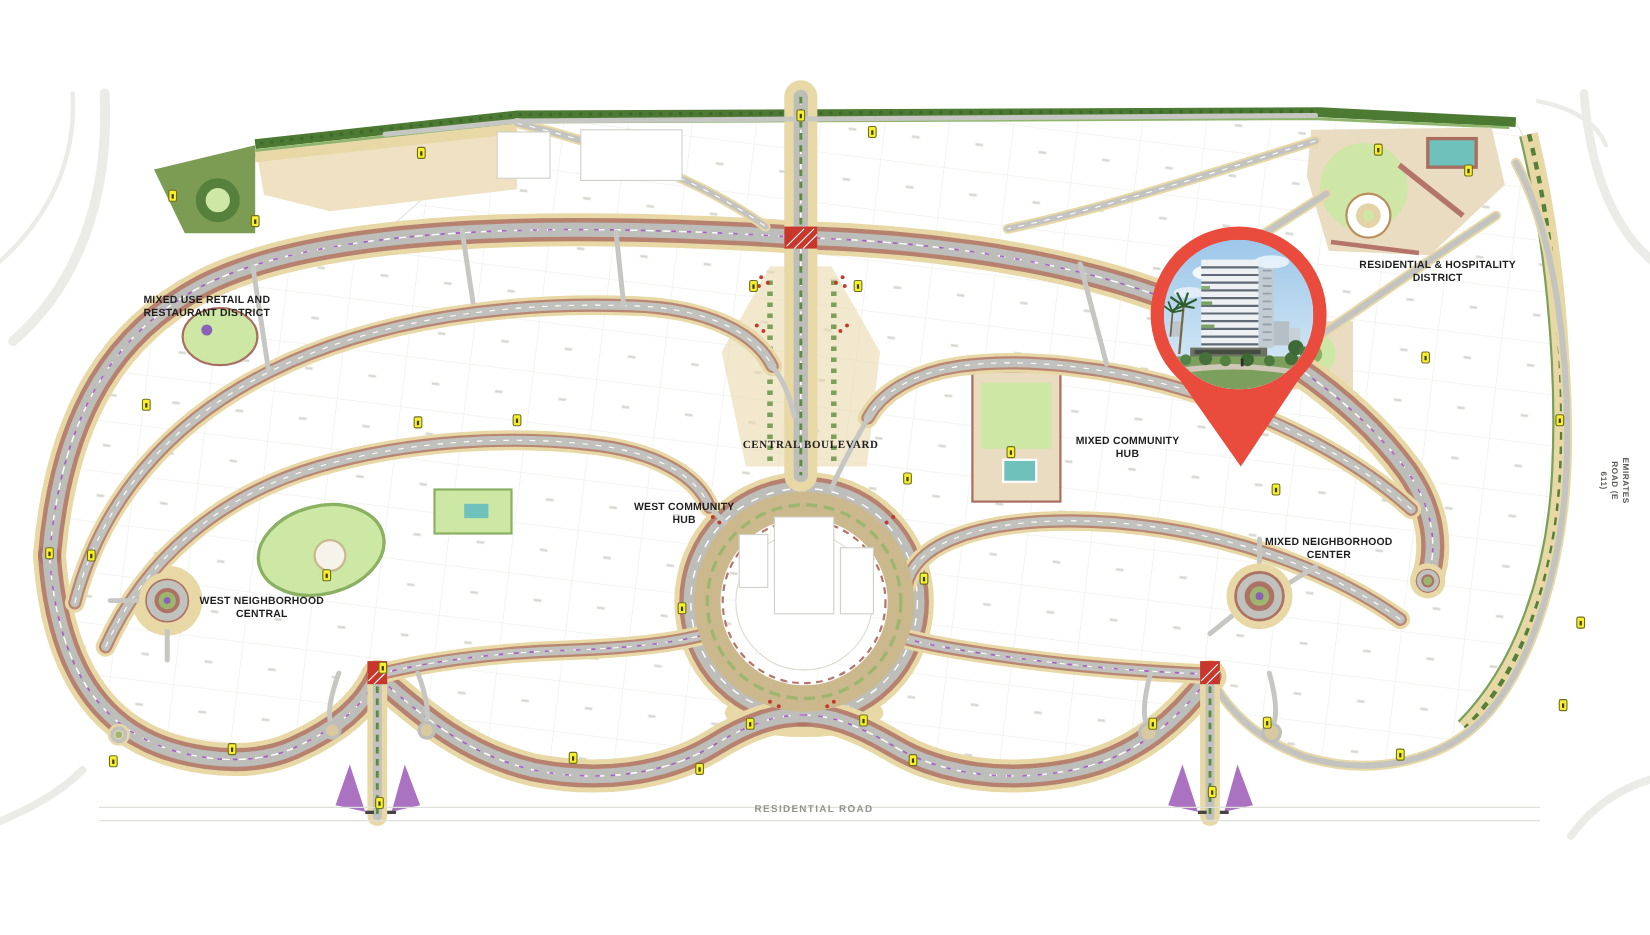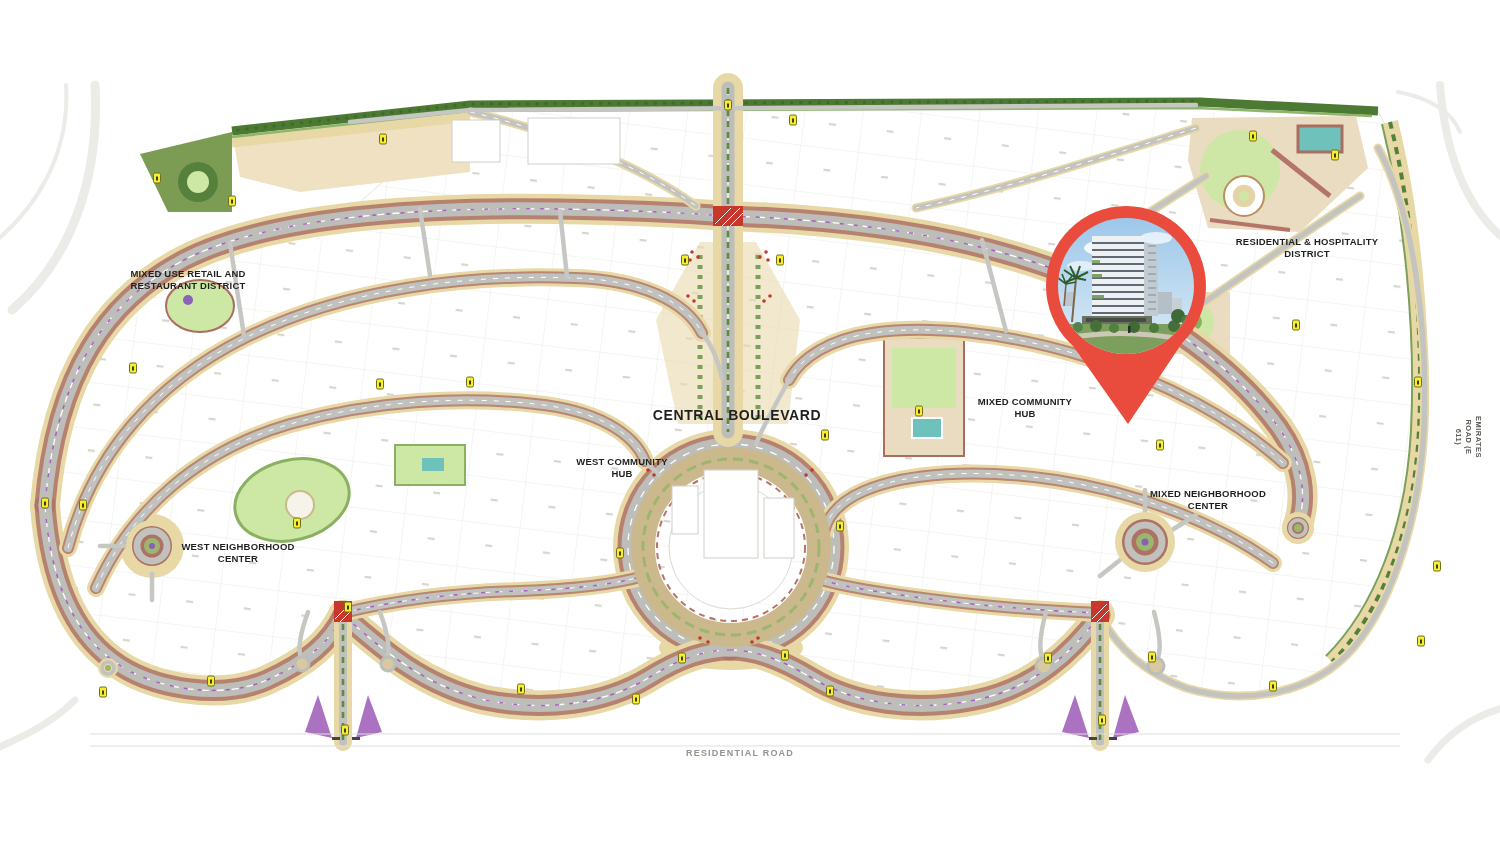--- a/index.html
+++ b/index.html
@@ -382,32 +382,32 @@
         <path d="M -60,-2 L -68,-8 M -60,-2 L -64,-12 M -60,-2 L -54,-10 M -60,-2 L -50,-4" stroke="#2f5c2b" stroke-width="1.6" fill="none"></path>
         <rect x="2" y="40" width="2.5" height="7" fill="#2c2c2c"></rect>
       </g>
     </g>
   </g>
 </svg>
 
 <div id="labels">
       <div class="map-label" style="left: 188px; top: 280px; transform: translate(-50%, -50%);">MIXED USE RETAIL AND
 RESTAURANT DISTRICT</div>
-      <div class="map-label" style="left: 737px; top: 415px; font-size: 14px; letter-spacing: 0.6px; transform: translate(-50%, -50%);">CENTRAL BOULEVARD</div>
+      <div class="map-label" style="left: 737px; top: 405px; font-size: 10px; letter-spacing: 0.6px; transform: translate(-50%, -50%); font-family: Liberation Serif, serif;">CENTRAL BOULEVARD</div>
       <div class="map-label" style="left: 578px; top: 468px; transform: translate(-50%, -50%); margin-left: 44px;">WEST COMMUNITY
 HUB</div>
       <div class="map-label" style="left: 1025px; top: 408px; transform: translate(-50%, -50%);">MIXED COMMUNITY
 HUB</div>
       <div class="map-label" style="left: 1307px; top: 248px; transform: translate(-50%, -50%);">RESIDENTIAL &amp; HOSPITALITY
 DISTRICT</div>
       <div class="map-label" style="left: 238px; top: 553px; transform: translate(-50%, -50%);">WEST NEIGHBORHOOD
-CENTER</div>
+CENTRAL</div>
       <div class="map-label" style="left: 1208px; top: 500px; transform: translate(-50%, -50%);">MIXED NEIGHBORHOOD
 CENTER</div>
-      <div class="map-label" style="left: 740px; top: 754px; font-size: 9px; color: rgb(148, 148, 141); letter-spacing: 1.2px; font-weight: 600; transform: translate(-50%, -50%);">RESIDENTIAL ROAD</div>
+      <div class="map-label" style="left: 740px; top: 736px; font-size: 9px; color: rgb(148, 148, 141); letter-spacing: 1.2px; font-weight: 600; transform: translate(-50%, -50%);">RESIDENTIAL ROAD</div>
       <div class="map-label" style="left: 1468px; top: 437px; font-size: 7.5px; color: rgb(90, 90, 85); letter-spacing: 0.5px; font-weight: 600; transform: translate(-50%, -50%) rotate(90deg);">EMIRATES ROAD (E 611)</div>
     </div>
 <div id="markers">
       <div class="plot-marker" style="left: 157px; top: 178px;"></div>
       <div class="plot-marker" style="left: 232px; top: 201px;"></div>
       <div class="plot-marker" style="left: 383px; top: 139px;"></div>
       <div class="plot-marker" style="left: 728px; top: 105px;"></div>
       <div class="plot-marker" style="left: 793px; top: 120px;"></div>
       <div class="plot-marker" style="left: 685px; top: 260px;"></div>
       <div class="plot-marker" style="left: 780px; top: 260px;"></div>

